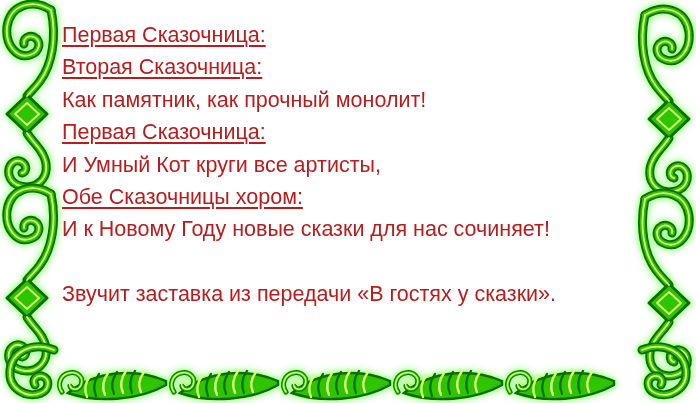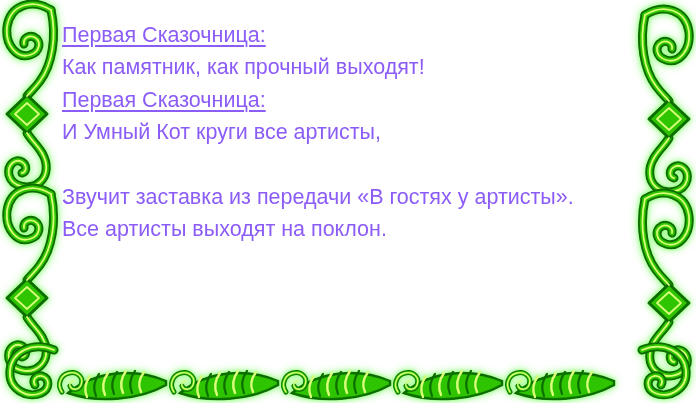--- a/index.html
+++ b/index.html
@@ -20,21 +20,21 @@
   .border-svg .w2{stroke:#2fc400;stroke-width:3;fill:none;stroke-linecap:round;}
   .border-svg .w3{stroke:#d9ff7a;stroke-width:1.4;fill:none;stroke-linecap:round;}
   .border-svg .dfill{fill:#2fc400;stroke:#0d6e00;stroke-width:3;stroke-linejoin:round;}
   .border-svg .swoosh{fill:#2fc400;stroke:#0d6e00;stroke-width:2.4;}
   .border-svg .stripeL{stroke:#d9ff7a;stroke-width:2.4;fill:none;stroke-linecap:round;}
   .border-svg .stripeD{stroke:#0d6e00;stroke-width:2.2;fill:none;stroke-linecap:round;}
 
   
   .script-block{
     position:absolute;left:62px;top:19px;width:600px;
-    font-size:21.5px;line-height:32.4px;color:#8b5cf6;
+    font-size:21.5px;line-height:32.4px;color:#b91c1c;
   }
   .line{min-height:32.4px;white-space:nowrap;}
   .line[data-underline="true"]{text-decoration:underline;text-underline-offset:3px;text-decoration-thickness:1.5px;}
 </style>
 </head>
 <body>
 
 <svg class="border-svg" viewBox="0 0 696 403" xmlns="http://www.w3.org/2000/svg" aria-hidden="true">
   <defs>
     <path id="p-loop" d="M 49,7 C 30,-5 8,2 5,24 C 3,42 15,56 28,52 C 38,49 40,38 32,34 C 27,32 21,35 22,41"></path>
@@ -99,19 +99,21 @@
     <g transform="translate(696,0) scale(-1,1)">
       <use href="#p-corner" class="s1"></use>
         <use href="#p-corner" class="s2"></use>
         <use href="#p-corner" class="s3"></use>
     </g>
   </g>
 </svg>
 
 <div class="script-block">
   <div class="line" data-underline="true">Первая Сказочница:</div>
-  <div class="line" data-underline="false">Как памятник, как прочный выходят!</div>
+  <div class="line" data-underline="true">Вторая Сказочница:</div>
+  <div class="line" data-underline="false">Как памятник, как прочный монолит!</div>
   <div class="line" data-underline="true">Первая Сказочница:</div>
   <div class="line" data-underline="false">И Умный Кот круги все артисты,</div>
+  <div class="line" data-underline="true">Обе Сказочницы хором:</div>
+  <div class="line" data-underline="false">И к Новому Году новые сказки для нас сочиняет!</div>
   <div class="line" data-underline="false"></div>
-  <div class="line" data-underline="false">Звучит заставка из передачи «В гостях у артисты».</div>
-  <div class="line" data-underline="false">Все артисты выходят на поклон.</div>
+  <div class="line" data-underline="false">Звучит заставка из передачи «В гостях у сказки».</div>
 </div>
 
 </body></html>

